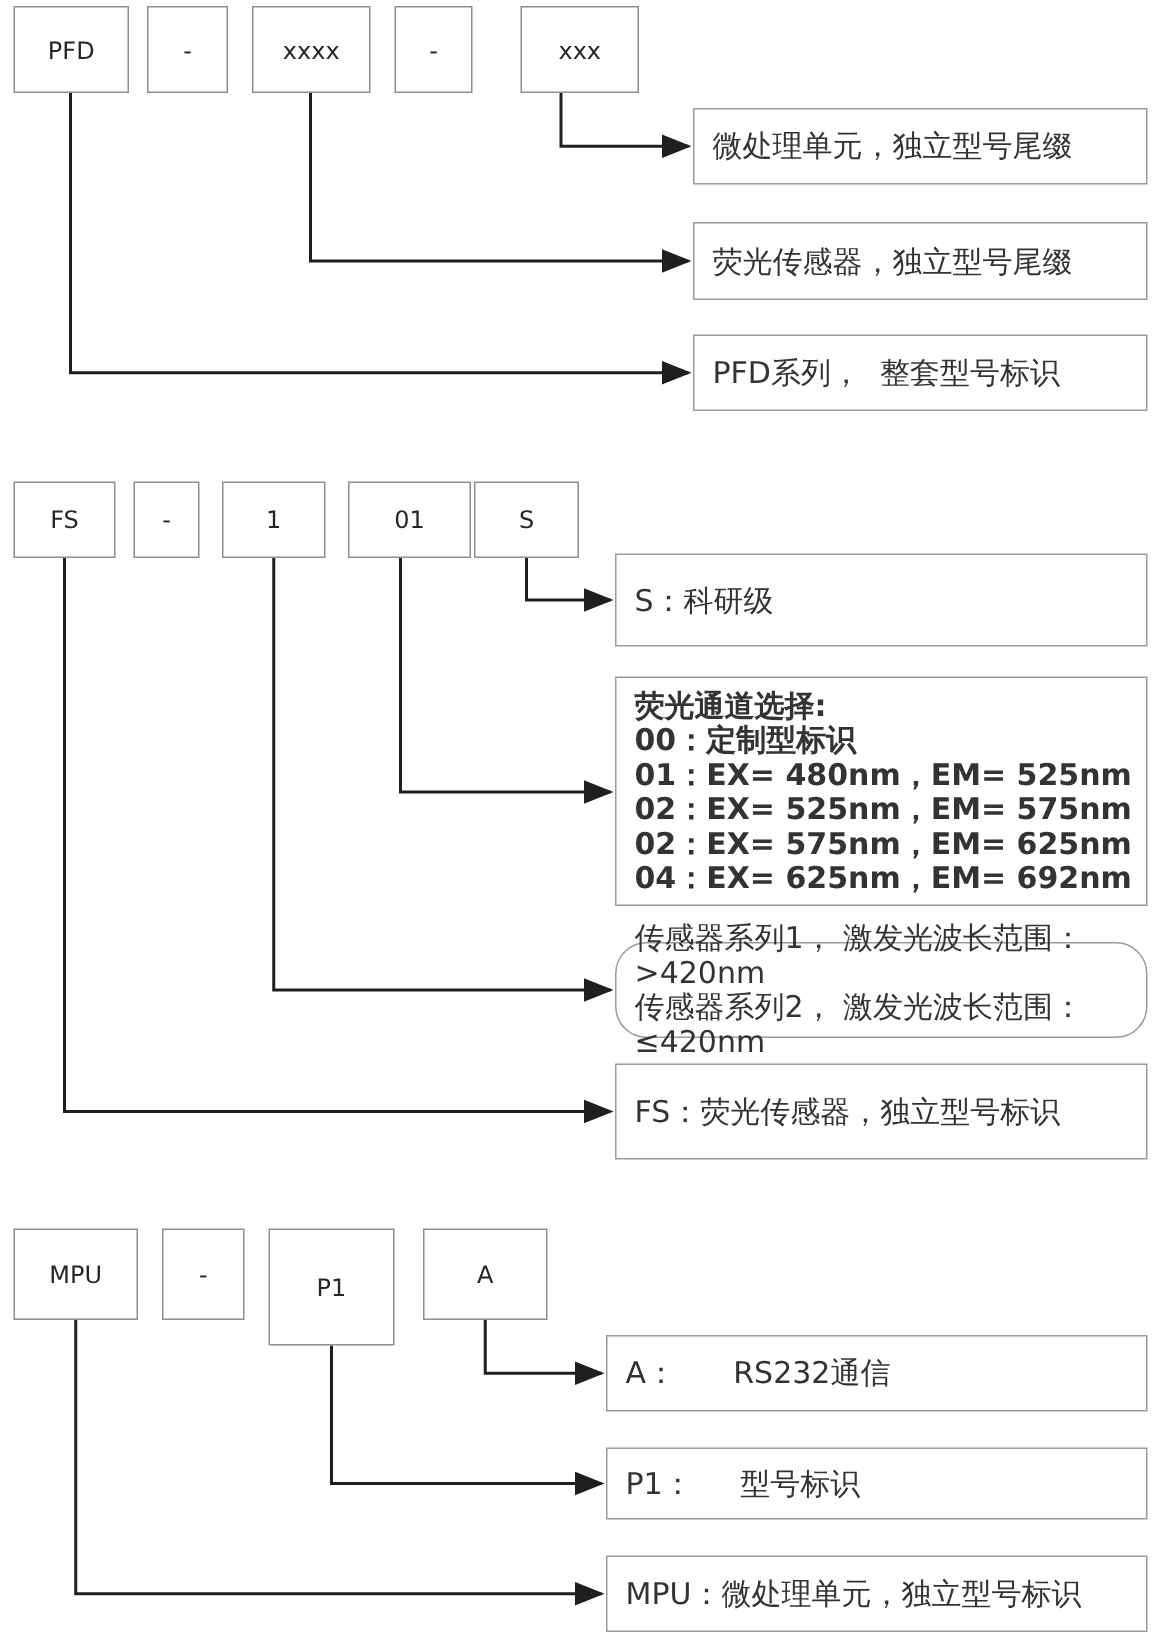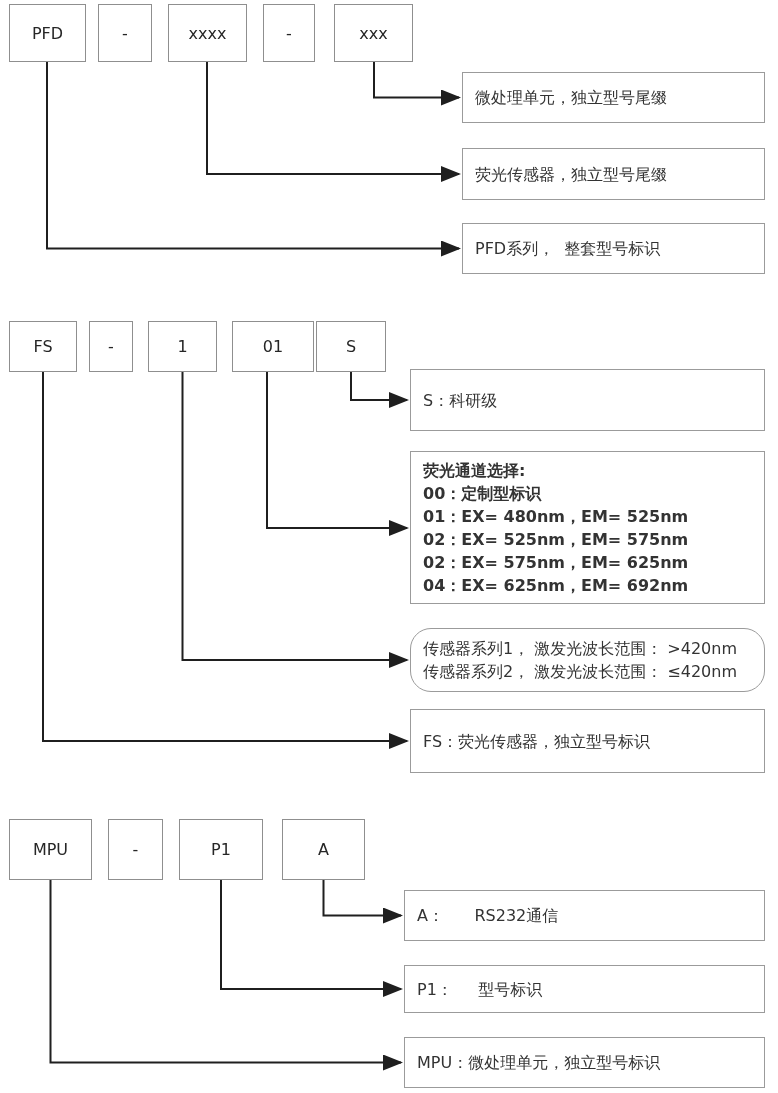--- a/index.html
+++ b/index.html
@@ -9,21 +9,21 @@
   }
   svg.connectors{position:absolute;left:0;top:0;width:778px;height:1093px;}
   .code-box{
     position:absolute;box-sizing:border-box;background:#ffffff;
     border:1px solid #8f8f8f;display:flex;align-items:center;justify-content:center;
     font-size:16px;color:#262626;
   }
   .label-box{
     position:absolute;box-sizing:border-box;background:#ffffff;
     border:1px solid #9b9b9b;display:flex;flex-direction:column;justify-content:center;
-    padding:3px 8px 3px 12px;font-size:16px;line-height:23px;color:#333333;
+    padding:3px 8px 3px 12px;font-size:20px;line-height:23px;color:#333333;
   }
   .label-line{white-space:pre-wrap;display:block;}
 </style>
 </head>
 <body>
 
 <div class="canvas">
 
   <svg class="connectors" viewBox="0 0 778 1093" xmlns="http://www.w3.org/2000/svg">
     <defs>
@@ -43,21 +43,21 @@
       <path d="M221 880 V989 H401" marker-end="url(#arrow)"></path>
       <path d="M50.5 880 V1062.5 H401" marker-end="url(#arrow)"></path>
     </g>
   </svg>
 
   <div>
     <div class="code-box" style="left:9px;top:4px;width:77px;height:58px;">PFD</div>
     <div class="code-box" style="left:98px;top:4px;width:54px;height:58px;">-</div>
     <div class="code-box" style="left:168px;top:4px;width:79px;height:58px;">xxxx</div>
     <div class="code-box" style="left:263px;top:4px;width:52px;height:58px;">-</div>
-    <div class="code-box" style="left:334px;top:4px;width:79px;height:58px;">xxx</div>
+    <div class="code-box" style="left:347px;top:4px;width:79px;height:58px;">xxx</div>
 
     <div class="label-box" style="left:462px;top:72px;width:303px;height:51px;">
       <span class="label-line">微处理单元，独立型号尾缀</span>
     </div>
     <div class="label-box" style="left:462px;top:148px;width:303px;height:52px;">
       <span class="label-line">荧光传感器，独立型号尾缀</span>
     </div>
     <div class="label-box" style="left:462px;top:223px;width:303px;height:51px;">
       <span class="label-line">PFD系列，  整套型号标识</span>
     </div>
@@ -86,21 +86,21 @@
       <span class="label-line">传感器系列2， 激发光波长范围： ≤420nm</span>
     </div>
     <div class="label-box" style="left:410px;top:709px;width:355px;height:64px;">
       <span class="label-line">FS：荧光传感器，独立型号标识</span>
     </div>
   </div>
 
   <div>
     <div class="code-box" style="left:9px;top:819px;width:83px;height:61px;">MPU</div>
     <div class="code-box" style="left:108px;top:819px;width:55px;height:61px;">-</div>
-    <div class="code-box" style="left:179px;top:819px;width:84px;height:61px;">P1</div>
+    <div class="code-box" style="left:179px;top:819px;width:84px;height:78px;">P1</div>
     <div class="code-box" style="left:282px;top:819px;width:83px;height:61px;">A</div>
 
     <div class="label-box" style="left:404px;top:890px;width:361px;height:51px;">
       <span class="label-line">A：      RS232通信</span>
     </div>
     <div class="label-box" style="left:404px;top:965px;width:361px;height:48px;">
       <span class="label-line">P1：     型号标识</span>
     </div>
     <div class="label-box" style="left:404px;top:1037px;width:361px;height:51px;">
       <span class="label-line">MPU：微处理单元，独立型号标识</span>

